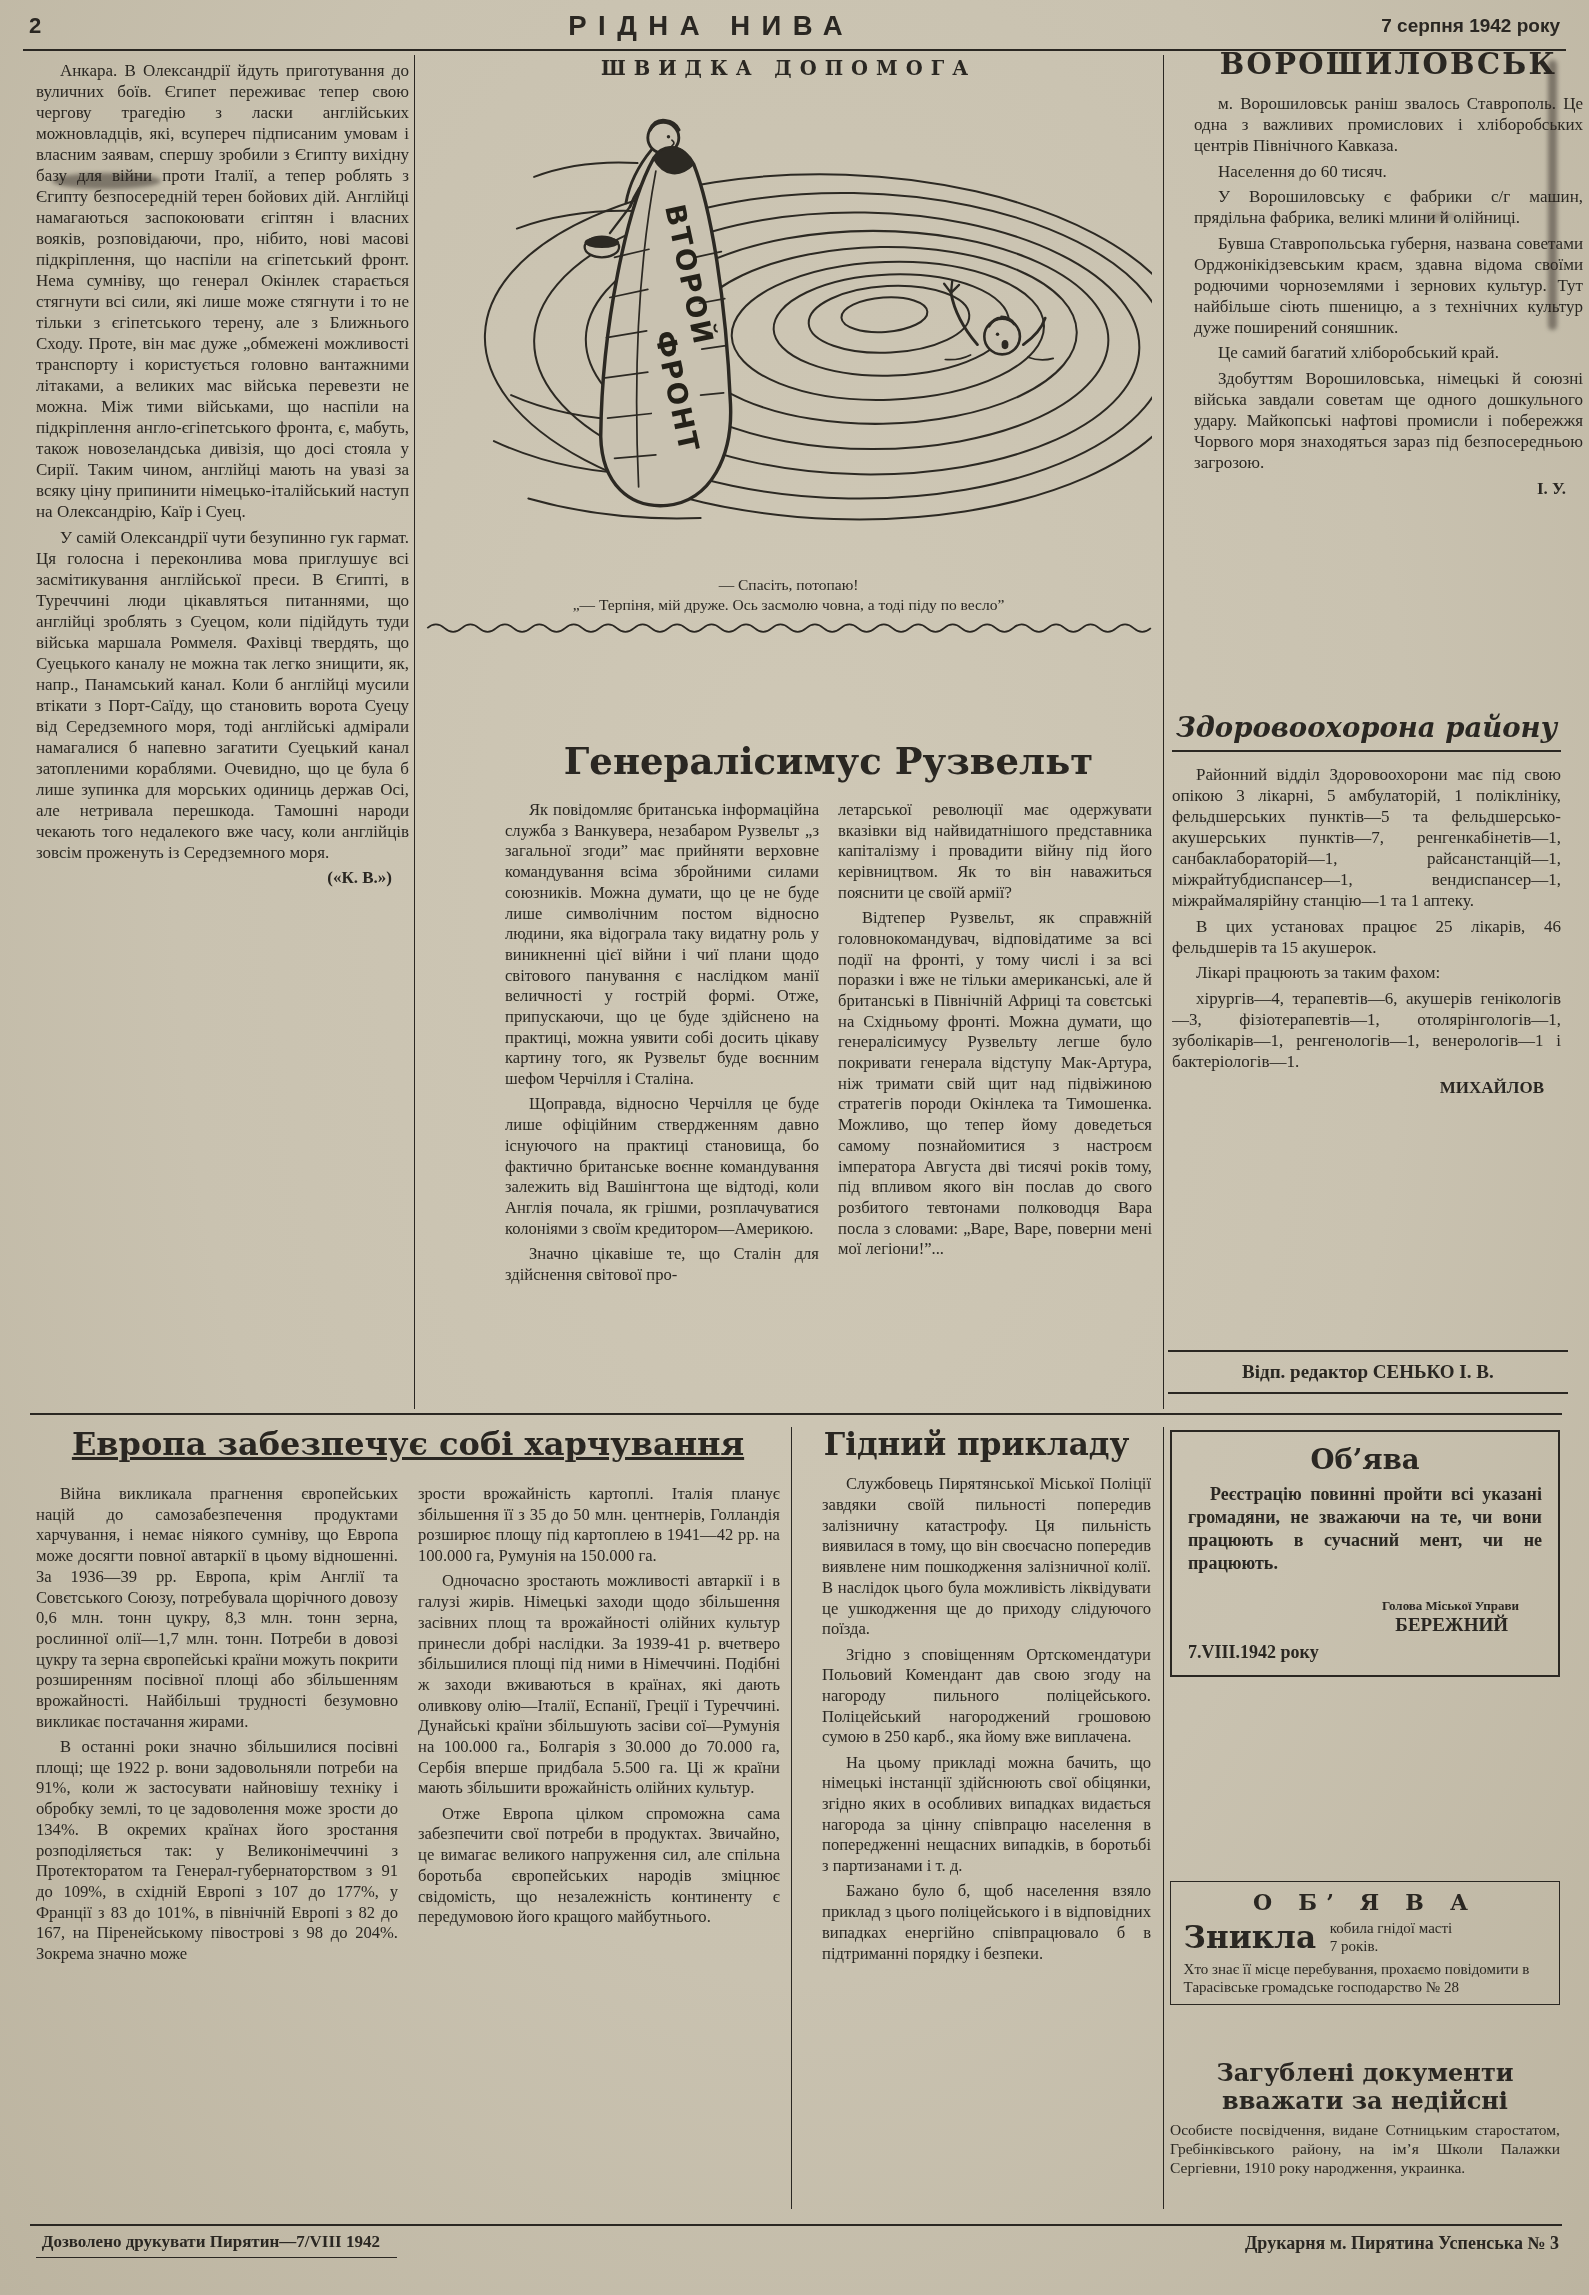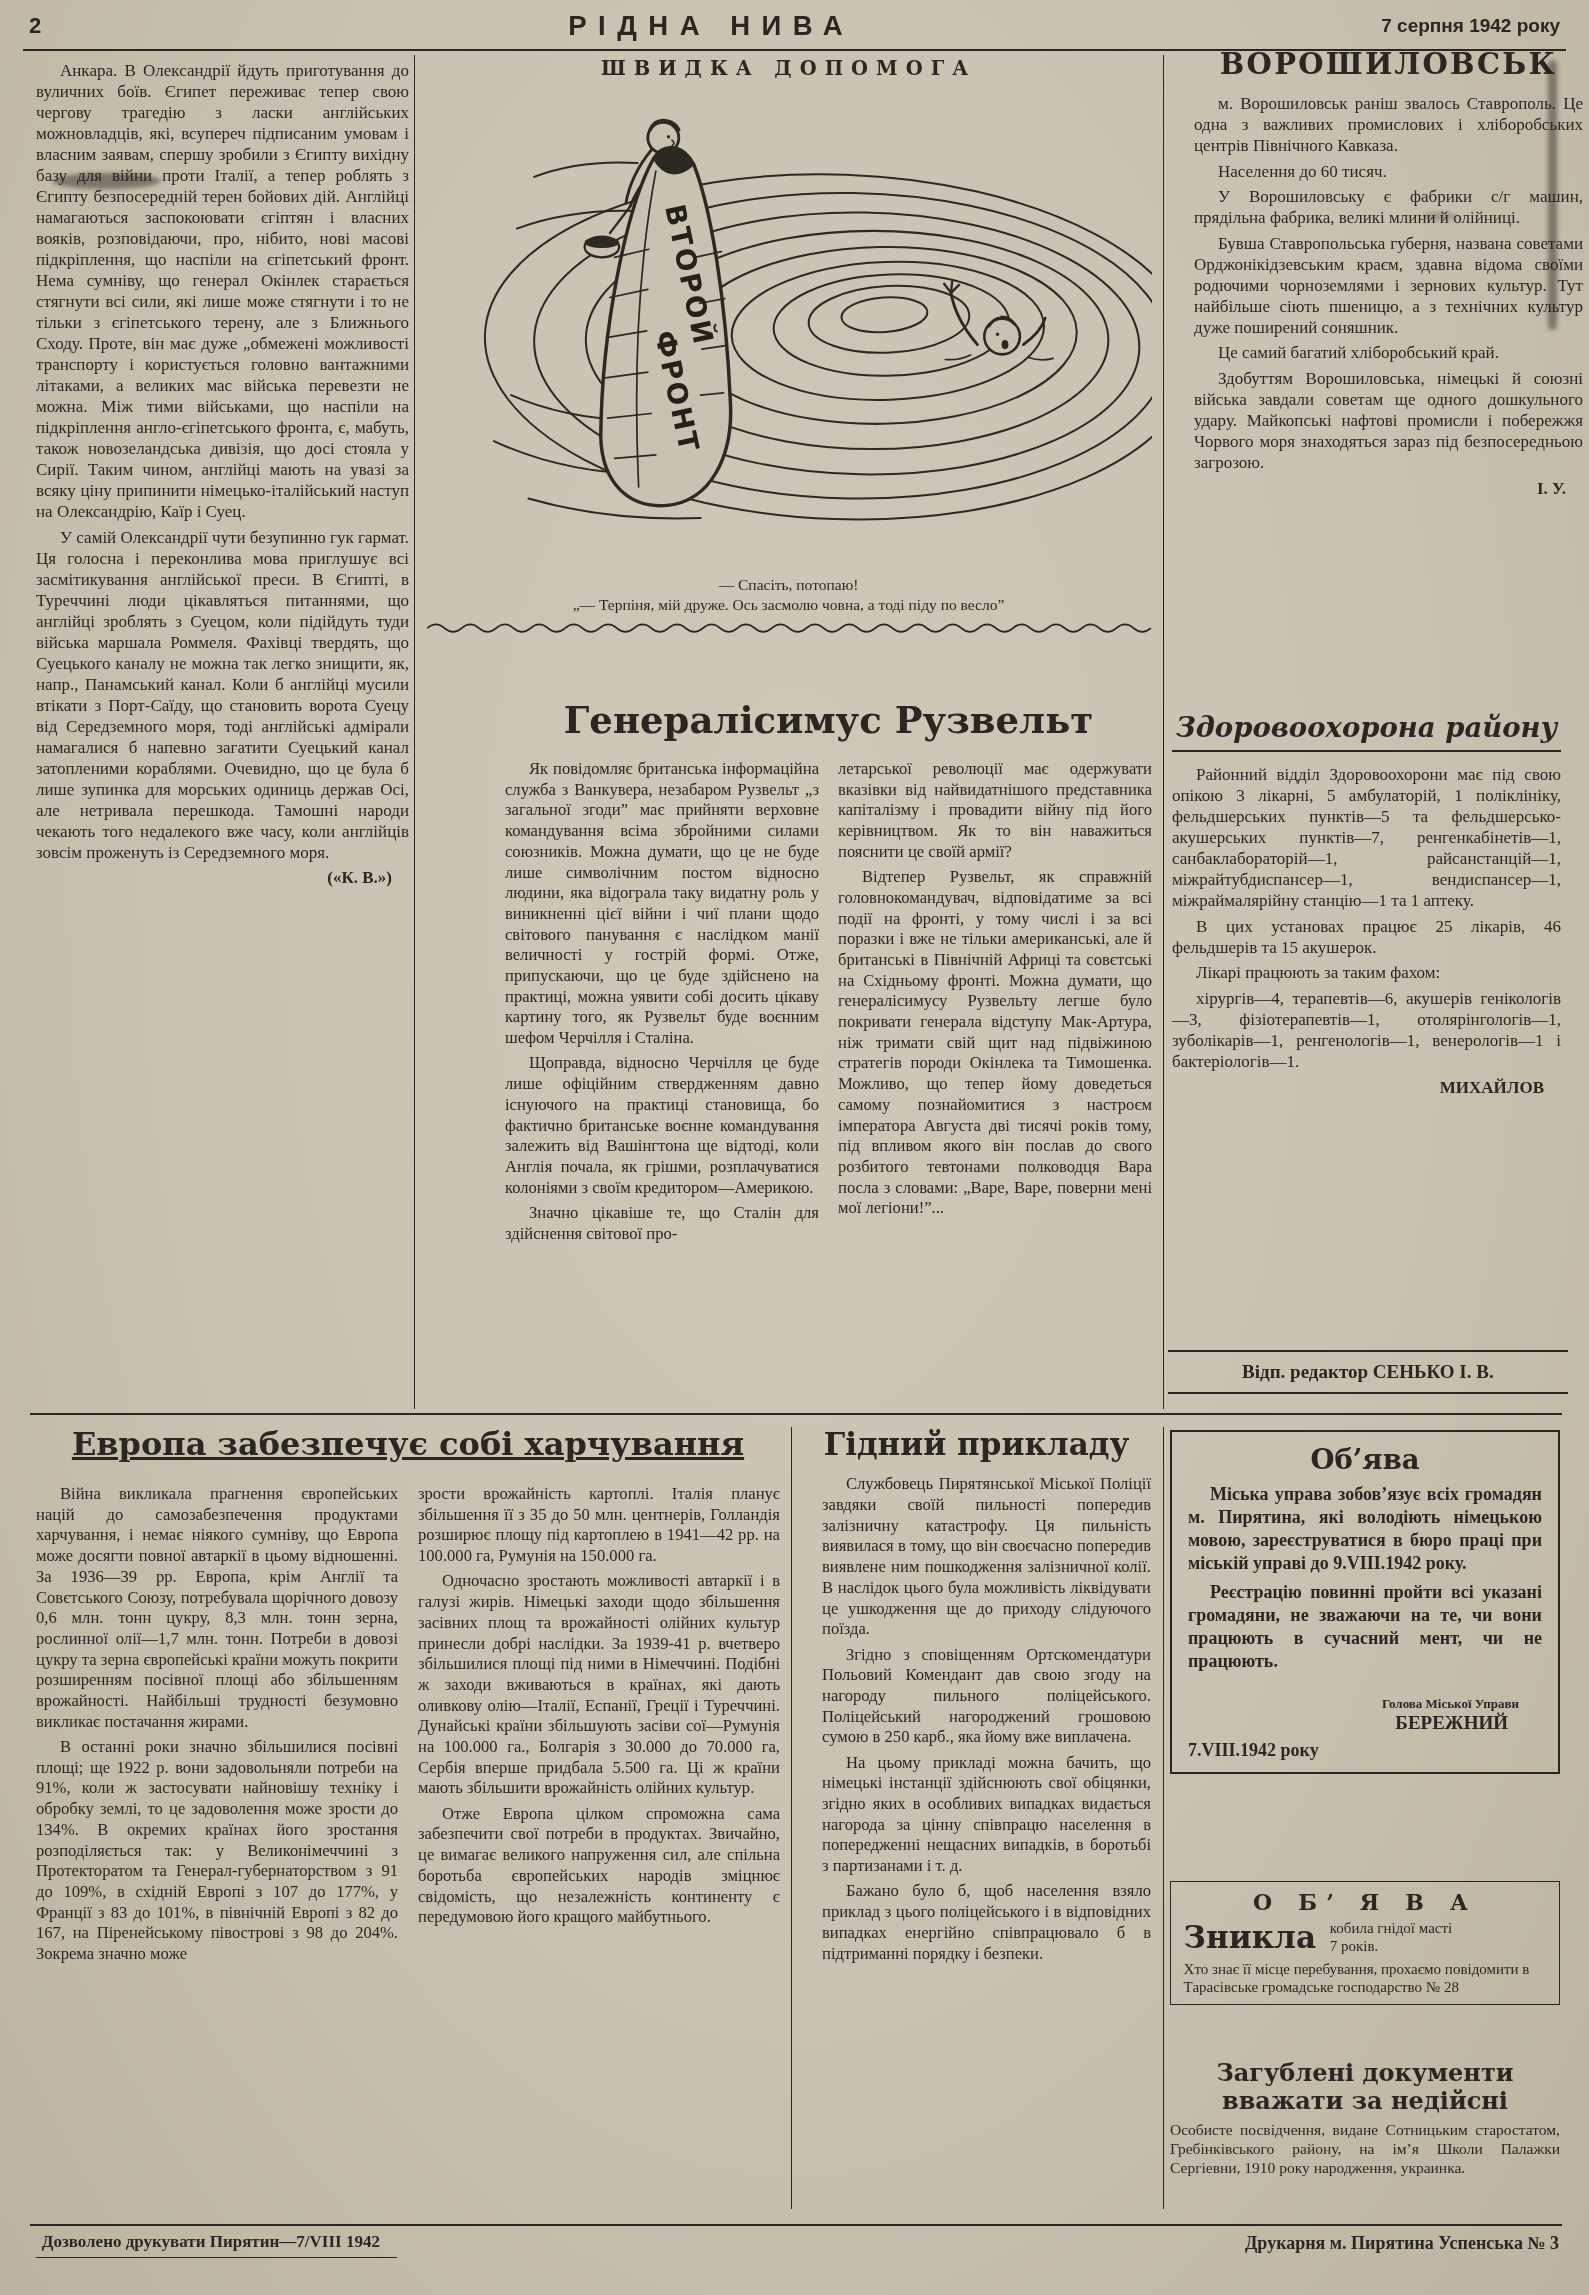--- a/index.html
+++ b/index.html
@@ -34,21 +34,21 @@
   
   .cartoon{left:425px;top:55px;width:727px;height:646px;text-align:center;}
   .cartoon-title{font-family:"DejaVu Serif",serif;font-weight:bold;font-size:19.5px;letter-spacing:8px;margin:2.3px 0 4.6px 0;}
   .cartoon-caption{font-size:15.5px;line-height:19px;margin-top:1.1px;}
   .squiggle{display:block;margin-top:5.7px;}
   
   .art-voro{left:1172px;top:48px;width:389px;height:635px;margin-left:22px;}
   .art-voro .headline{font-size:29px;letter-spacing:2.3px;}
   .art-voro .body{font-size:17px;line-height:21px;}
   
-  .art-roos{left:505px;top:700px;width:647px;height:697px;}
+  .art-roos{left:505px;top:741px;width:647px;height:697px;}
   .art-roos .headline{font-size:37px;margin-bottom:8px;}
   .roos-col{position:absolute;top:59px;bottom:0;width:314px;overflow:hidden;font-size:16.6px;line-height:20.7px;}
   .roos-col.c1{left:0;}
   .roos-col.c2{left:333px;}
   
   .art-health{left:1172px;top:712px;width:389px;height:627px;}
   .art-health .headline{font-size:27.5px;font-style:italic;border-bottom:2.3px solid #2a2722;padding-bottom:6.9px;}
   .art-health .body{font-size:17px;line-height:21px;}
   
   .editor-strip{position:absolute;left:1168px;top:1350px;width:393px;
@@ -235,21 +235,20 @@
       <p>Службовець Пирятянської Міської Поліції завдяки своїй пильності попередив залізничну катастрофу. Ця пильність виявилася в тому, що він своєчасно попередив виявлене ним пошкодження залізничної колії. В наслідок цього була можливість ліквідувати це ушкодження ще до приходу слідуючого поїзда.</p>
       <p>Згідно з сповіщенням Ортскомендатури Польовий Комендант дав свою згоду на нагороду пильного поліцейського. Поліцейський нагороджений грошовою сумою в 250 карб., яка йому вже виплачена.</p>
       <p>На цьому прикладі можна бачить, що німецькі інстанції здійснюють свої обіцянки, згідно яких в особливих випадках видається нагорода за цінну співпрацю населення в попередженні нещасних випадків, в боротьбі з партизанами і т. д.</p>
       <p>Бажано було б, щоб населення взяло приклад з цього поліцейського і в відповідних випадках енергійно співпрацювало б в підтриманні порядку і безпеки.</p>
     </div>
   </div>
 
   <div class="ann1">
     <h2 class="headline">Об’ява</h2>
     <div class="body">
-      <p>Міська управа зобов’язує всіх громадян м. Пирятина, які володіють німецькою мовою, зареєструватися в бюро праці при міській управі до 9.VIII.1942 року.</p>
       <p>Реєстрацію повинні пройти всі указані громадяни, не зважаючи на те, чи вони працюють в сучасний мент, чи не працюють.</p>
     </div>
     <div class="sig1">Голова Міської Управи</div>
     <div class="sig2">БЕРЕЖНИЙ</div>
     <div class="date">7.VIII.1942 року</div>
   </div>
 
   <div class="ann2">
     <h2 class="headline">О Б’ Я В А</h2>
     <div class="ann2-row">

